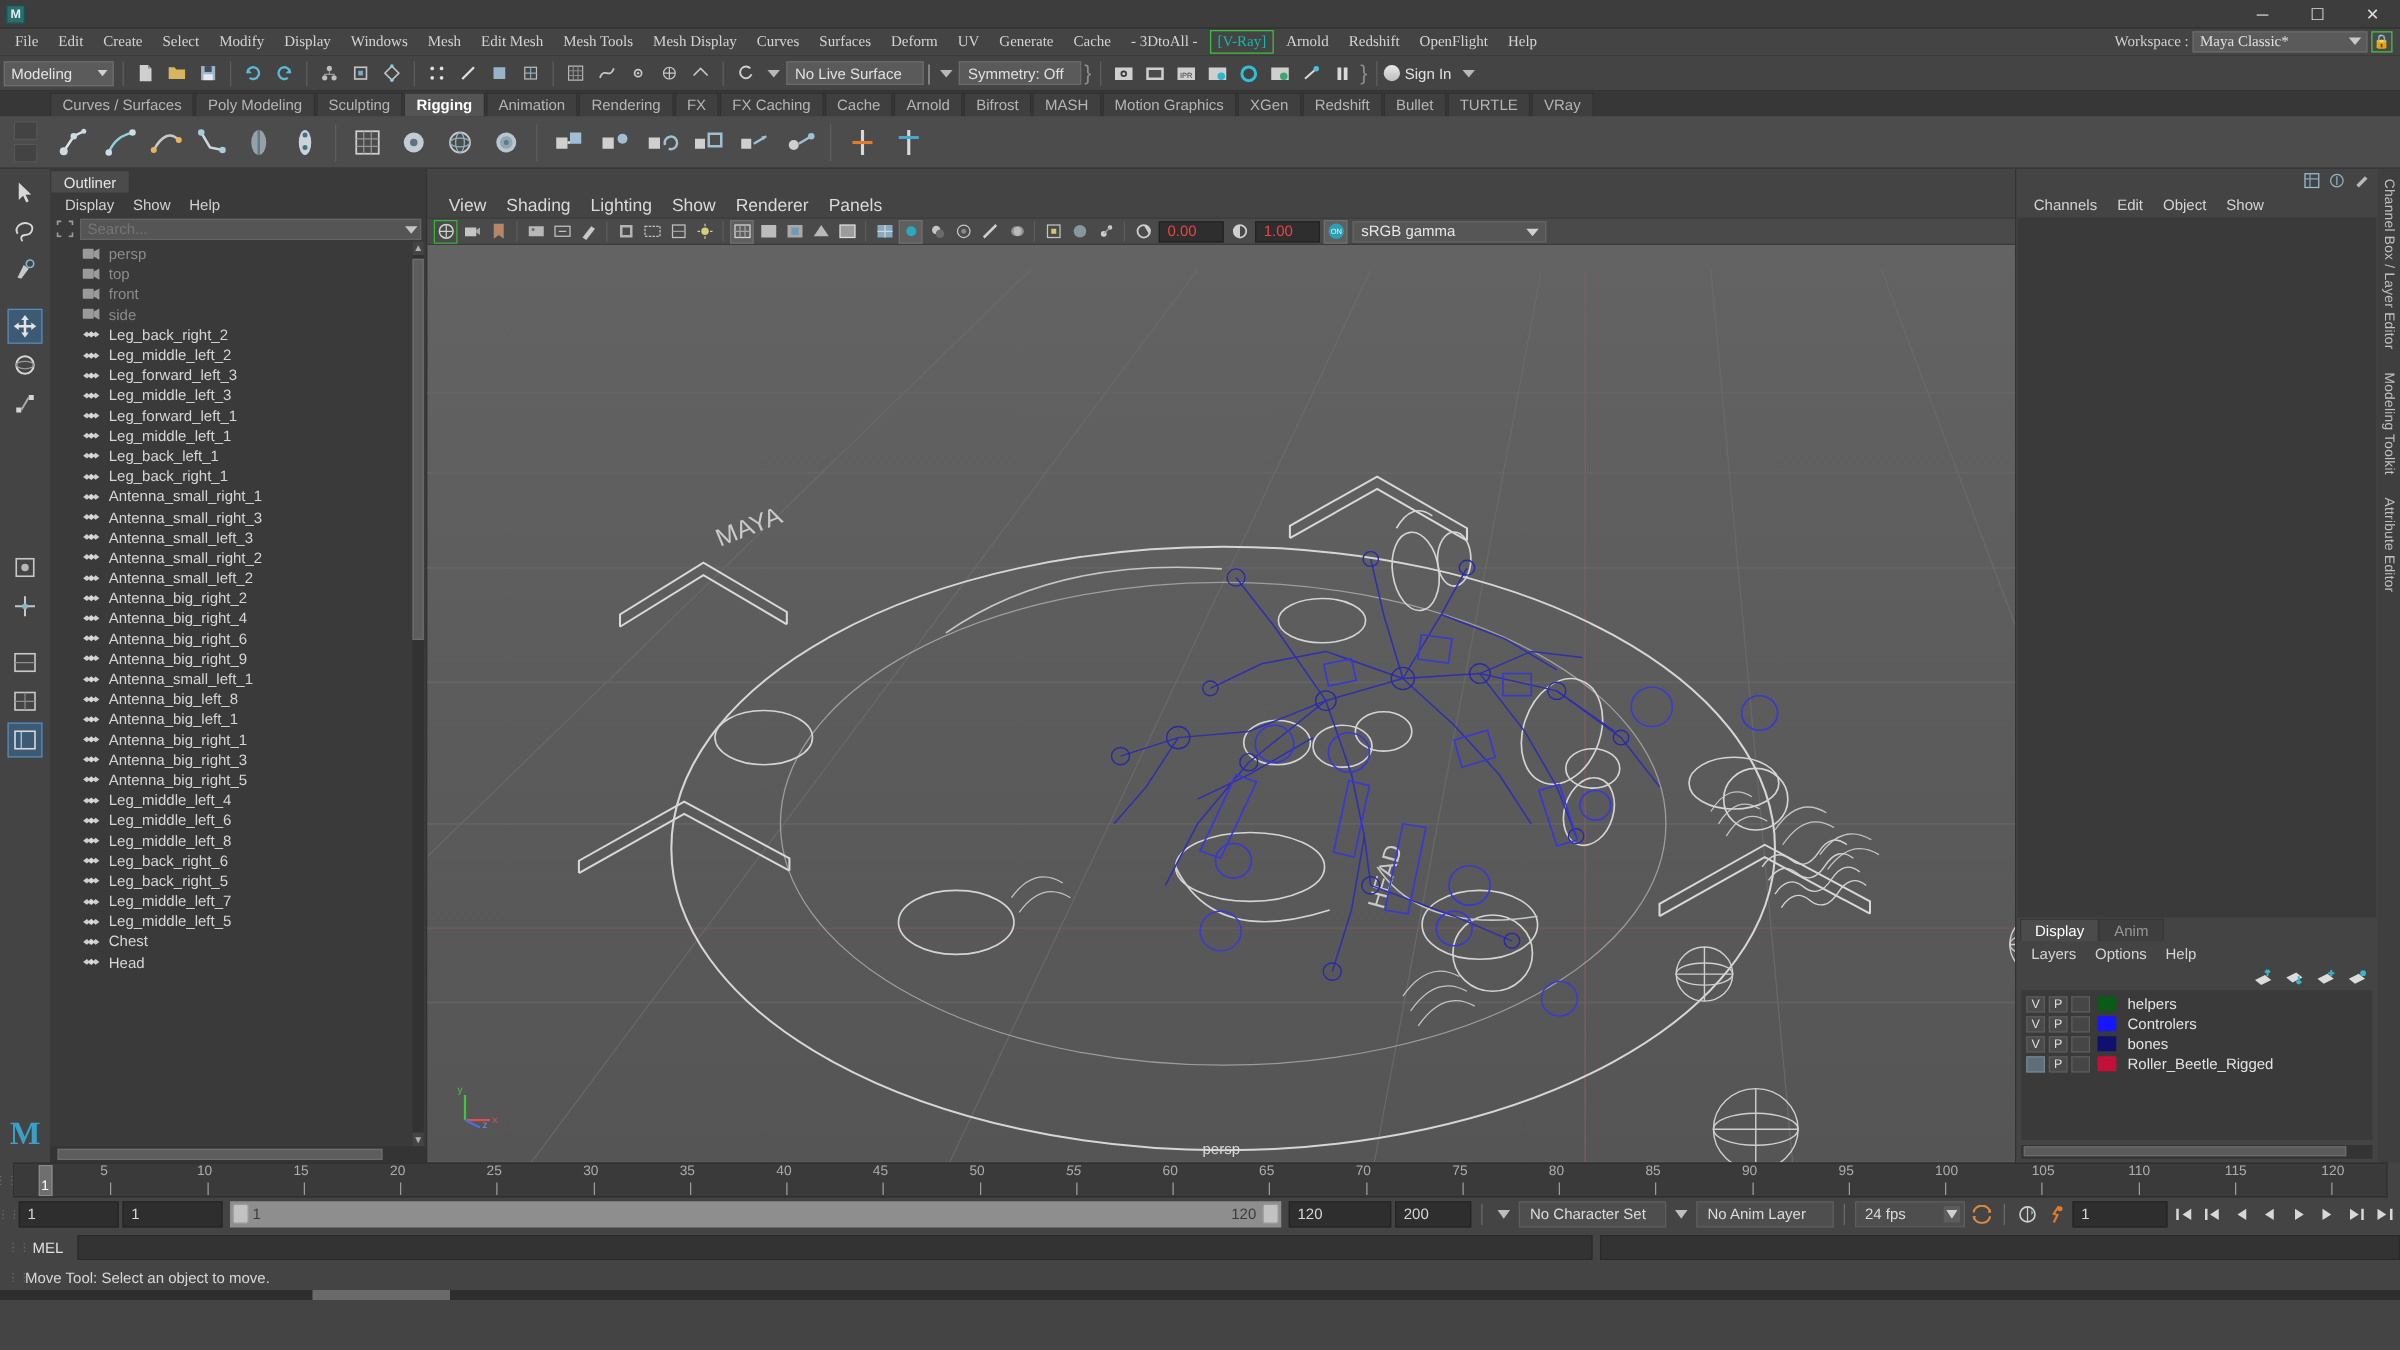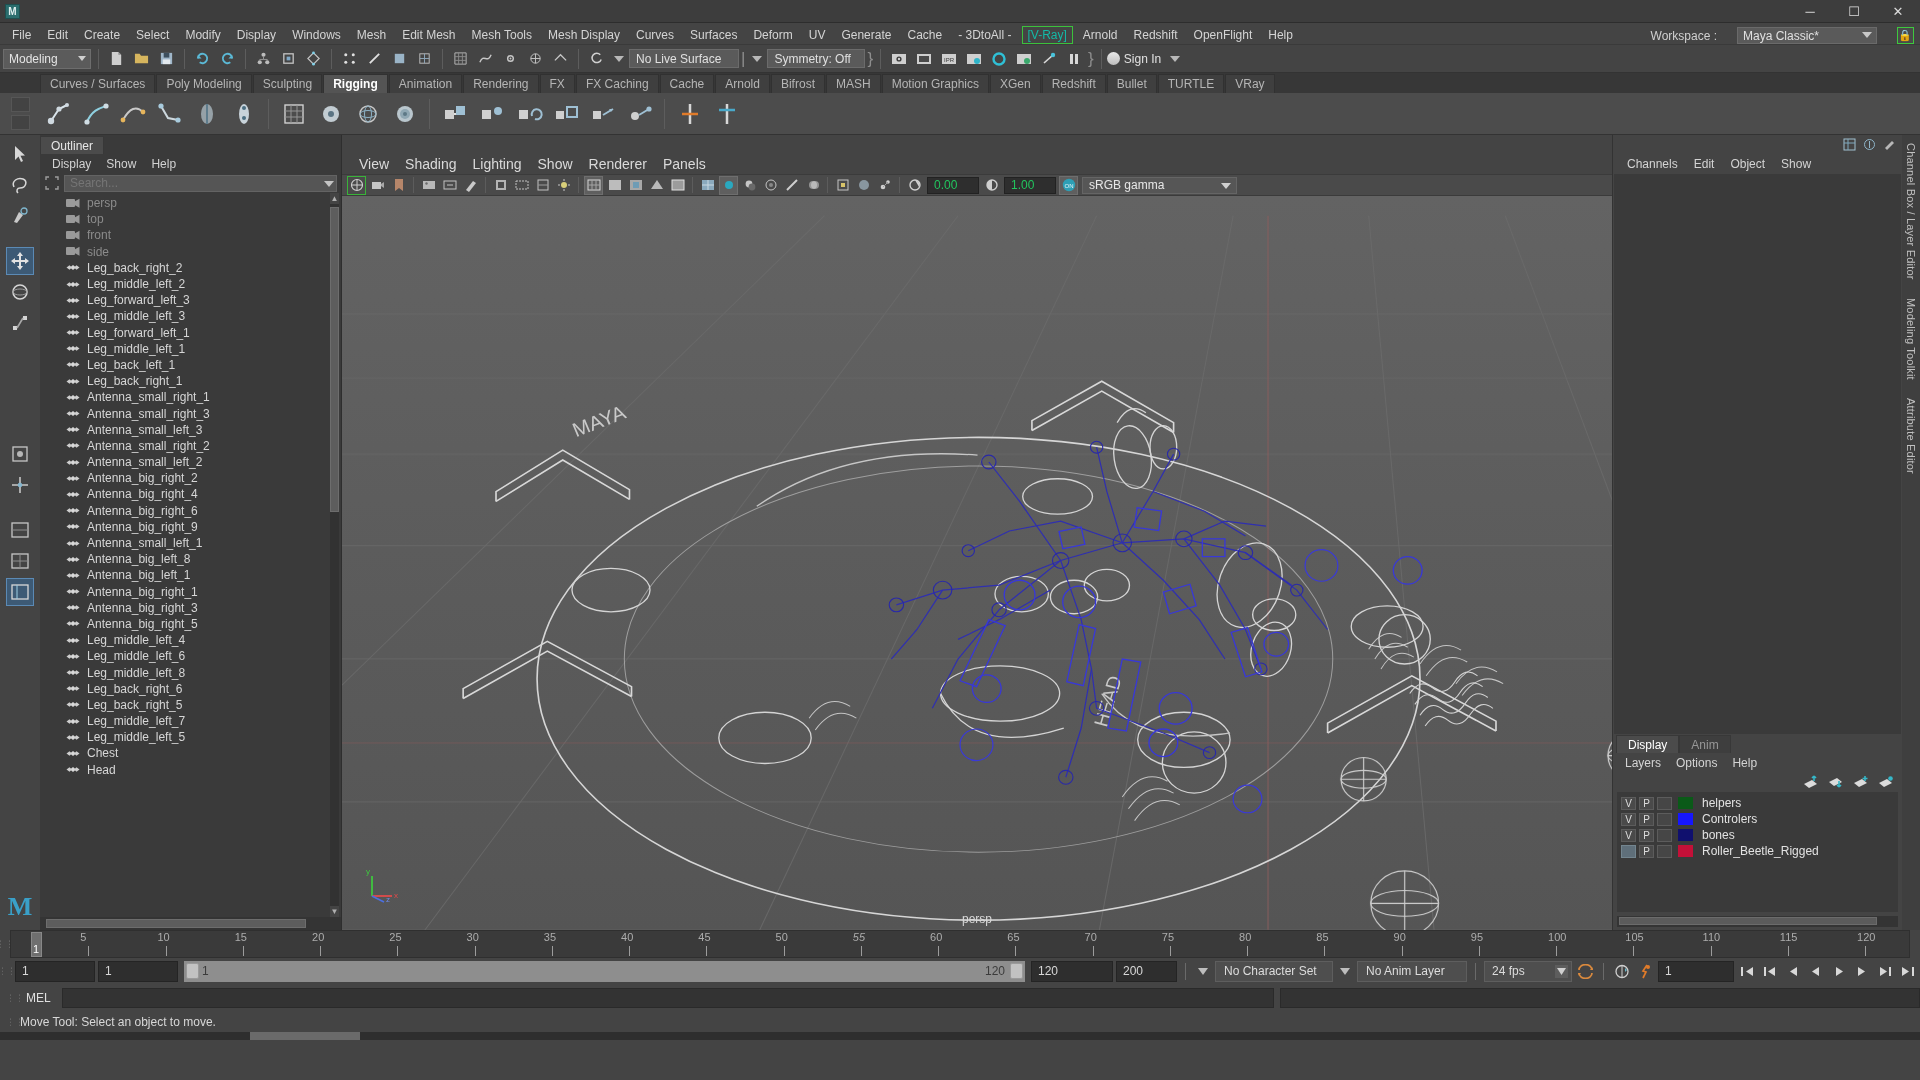--- a/index.html
+++ b/index.html
@@ -30,32 +30,33 @@
   .win-btns { margin-left: auto; display: flex; height: 100%; }
   .win-btn {
     width: 44px; height: 100%;
     display: flex; align-items: center; justify-content: center;
     color: #dcdcdc; font-size: 13px;
   }
 
   
   .menubar {
     height: 22px; background: #444444;
-    display: flex; align-items: flex-end; padding-left: 4px;
+    display: flex; align-items: center; padding-left: 4px;
     border-bottom: 1px solid #3a3a3a;
+    font-family: Liberation Serif, serif;
   }
   .menu-item {
     padding: 2px 8px; font-size: 12px; color: #d4d4d4; white-space: nowrap;
   }
   .menu-item.highlight {
     color: #14b8a6; border: 1px solid #3cc13c; padding: 1px 5px; margin: 0 2px;
   }
   .workspace-box {
     margin-left: auto; display: flex; align-items: center;
-    padding-right: 6px; gap: 20px;
+    padding-right: 6px; gap: 3px;
   }
   .workspace-label { font-size: 12px; color: #d0d0d0; }
   .workspace-select {
     width: 140px; height: 17px; background: #5a5a5a;
     border: 1px solid #6a6a6a; color: #e0e0e0;
     font-size: 12px; display: flex; align-items: center;
     padding-left: 5px; position: relative;
   }
   .workspace-select .arrow {
     position: absolute; right: 4px; top: 4px;
@@ -250,21 +251,21 @@
   }
   .vp-ico {
     width: 19px; height: 19px; margin: 0 1px;
     display: flex; align-items: center; justify-content: center; color: #bdbdbd;
   }
   .vp-ico.on { background: #5f5f5f; border: 1px solid #6e6e6e; }
   .vp-ico.green { border: 1px solid #39b339; }
   .vp-sep { width: 1px; height: 16px; background: #5c5c5c; margin: 0 4px; }
   .vp-num {
     width: 52px; height: 17px; background: #2e2e2e; border: 1px solid #222;
-    color: #22c55e; font-size: 12px; display: flex; align-items: center;
+    color: #ef4444; font-size: 12px; display: flex; align-items: center;
     padding-left: 6px; margin: 0 2px;
   }
   .vp-colorspace {
     width: 155px; height: 17px; background: #565656; border: 1px solid #656565;
     color: #e7e7e7; font-size: 12px; display: flex; align-items: center;
     padding-left: 6px; position: relative; margin-left: 3px;
   }
   .vp-colorspace .arrow {
     position: absolute; right: 5px; top: 5px; width: 0; height: 0;
     border-left: 5px solid transparent; border-right: 5px solid transparent;

